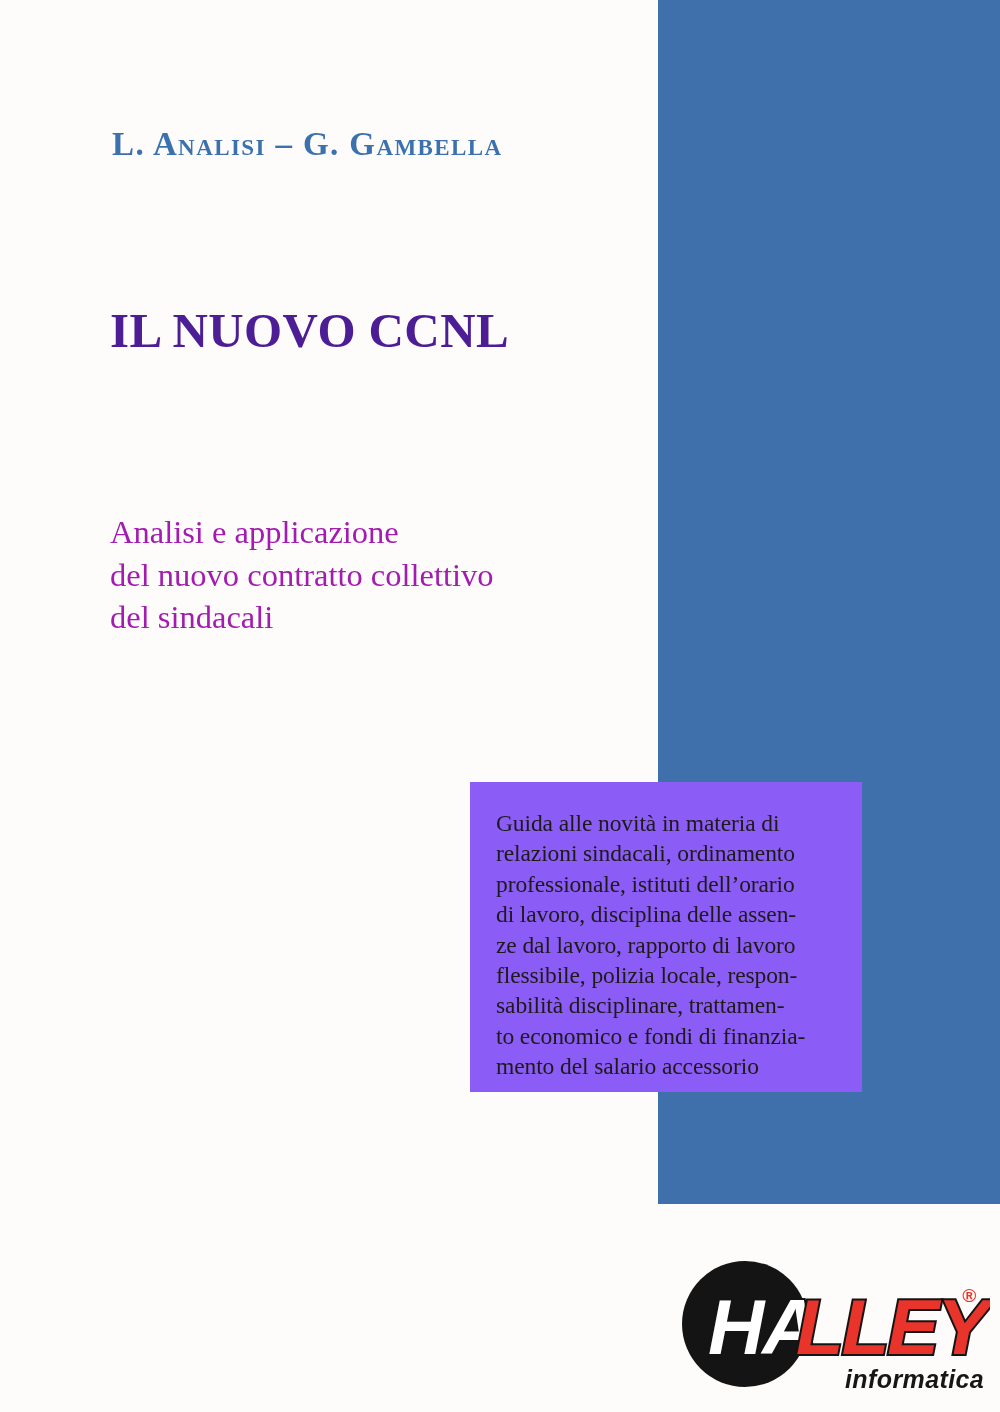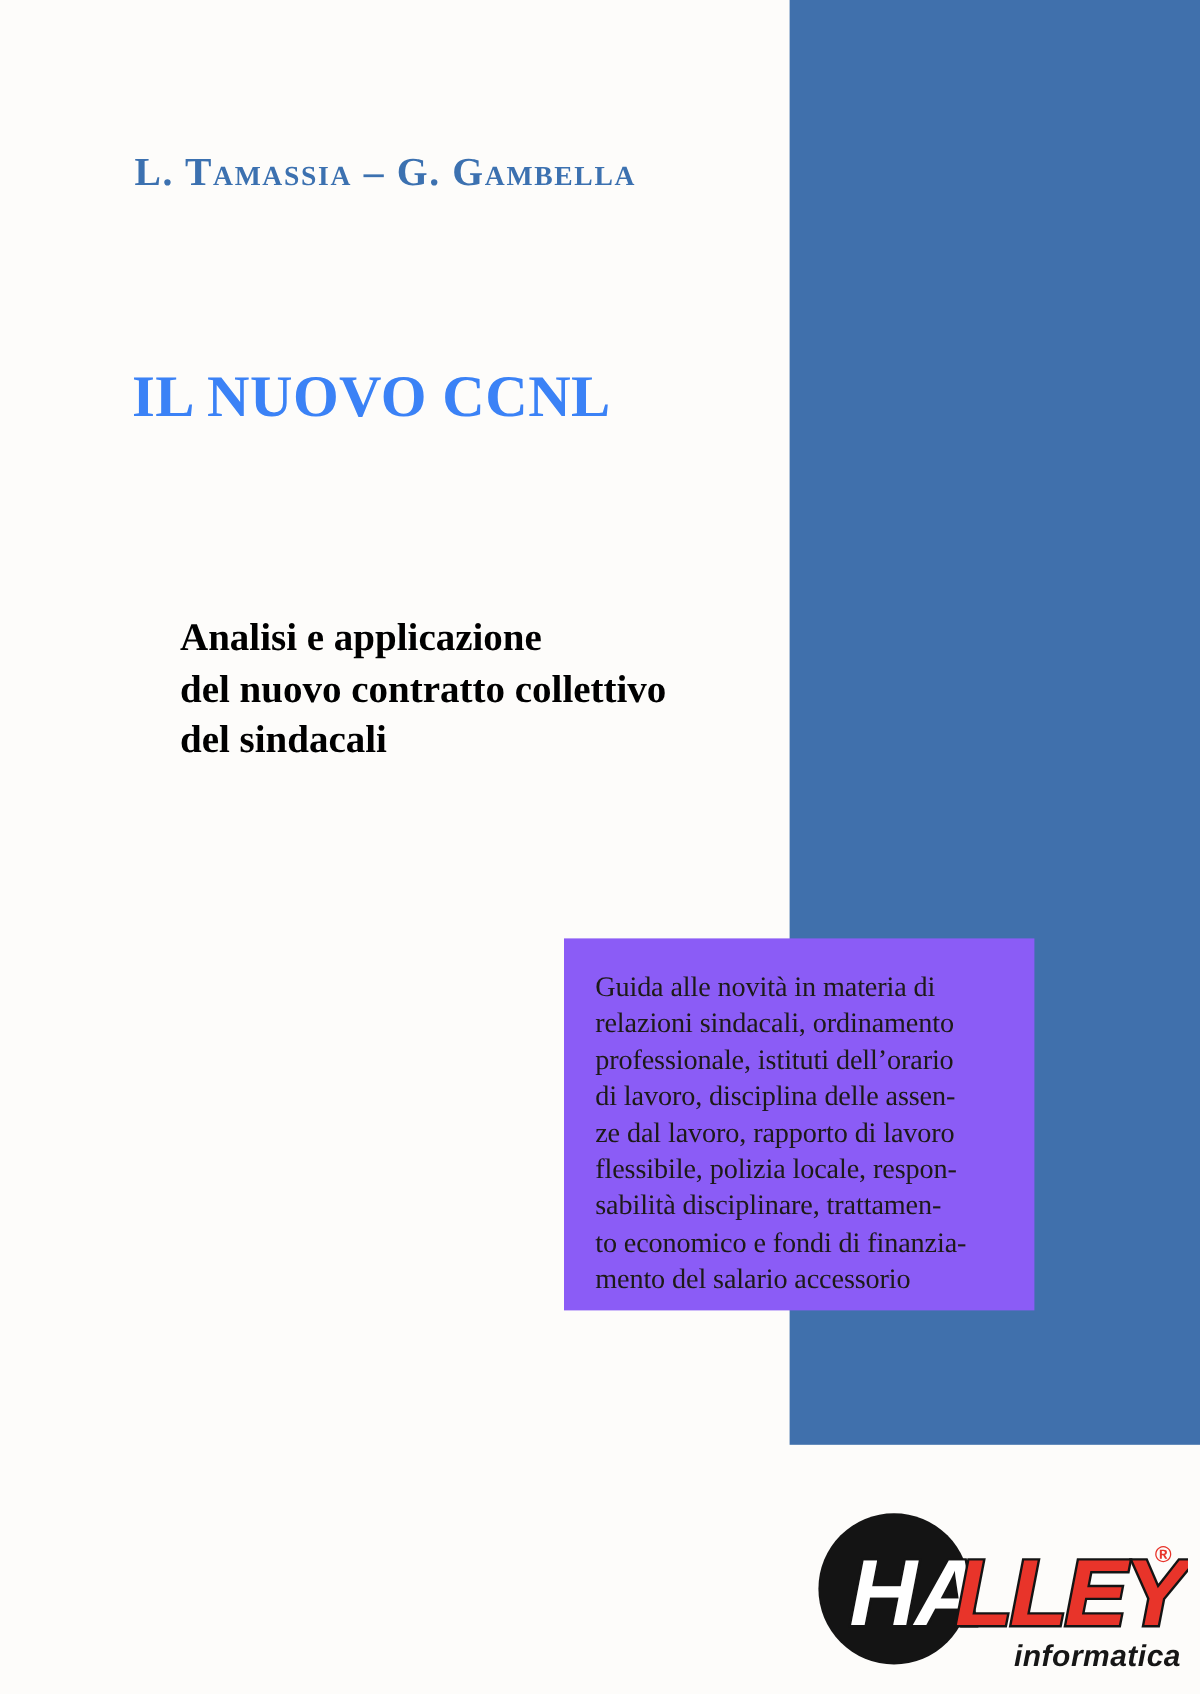--- a/index.html
+++ b/index.html
@@ -73,41 +73,40 @@
   .title-block {
     position: absolute;
     left: 110px;
     top: 300px;
     width: 520px;
   }
   .title-line {
     font-family: "Liberation Serif", serif;
     font-size: 49px;
     font-weight: bold;
-    color: #3b82f6;
+    color: #4c1d95;
     line-height: 62px;
     letter-spacing: 0.4px;
     white-space: nowrap;
   }
 
   
   .subtitle-block {
     position: absolute;
     left: 110px;
     top: 511px;
     width: 560px;
   }
   .subtitle-line {
     font-family: "Liberation Serif", serif;
     font-size: 32.5px;
-    font-weight: bold;
-    color: #000000;
+    font-weight: normal;
+    color: #a21caf;
     line-height: 42.5px;
     white-space: nowrap;
-    margin-left: 40px;
   }
 
   
   .logo {
     position: absolute;
     left: 670px;
     top: 1258px;
     width: 320px;
     height: 146px;
     font-style: italic;
@@ -148,21 +147,21 @@
     letter-spacing: 0.4px;
   }
 </style>
 </head>
 <body>
 
 <div id="cover">
 
   <div class="blue-panel"></div>
 
-  <div class="authors">L. Tamassia – G. Gambella</div>
+  <div class="authors">L. Analisi – G. Gambella</div>
 
   <div class="title-block">
     <div class="title-line">IL NUOVO CCNL</div>
   </div>
 
   <div class="subtitle-block">
     <div class="subtitle-line">Analisi e applicazione</div>
     <div class="subtitle-line">del nuovo contratto collettivo</div>
     <div class="subtitle-line">del sindacali</div>
   </div>

